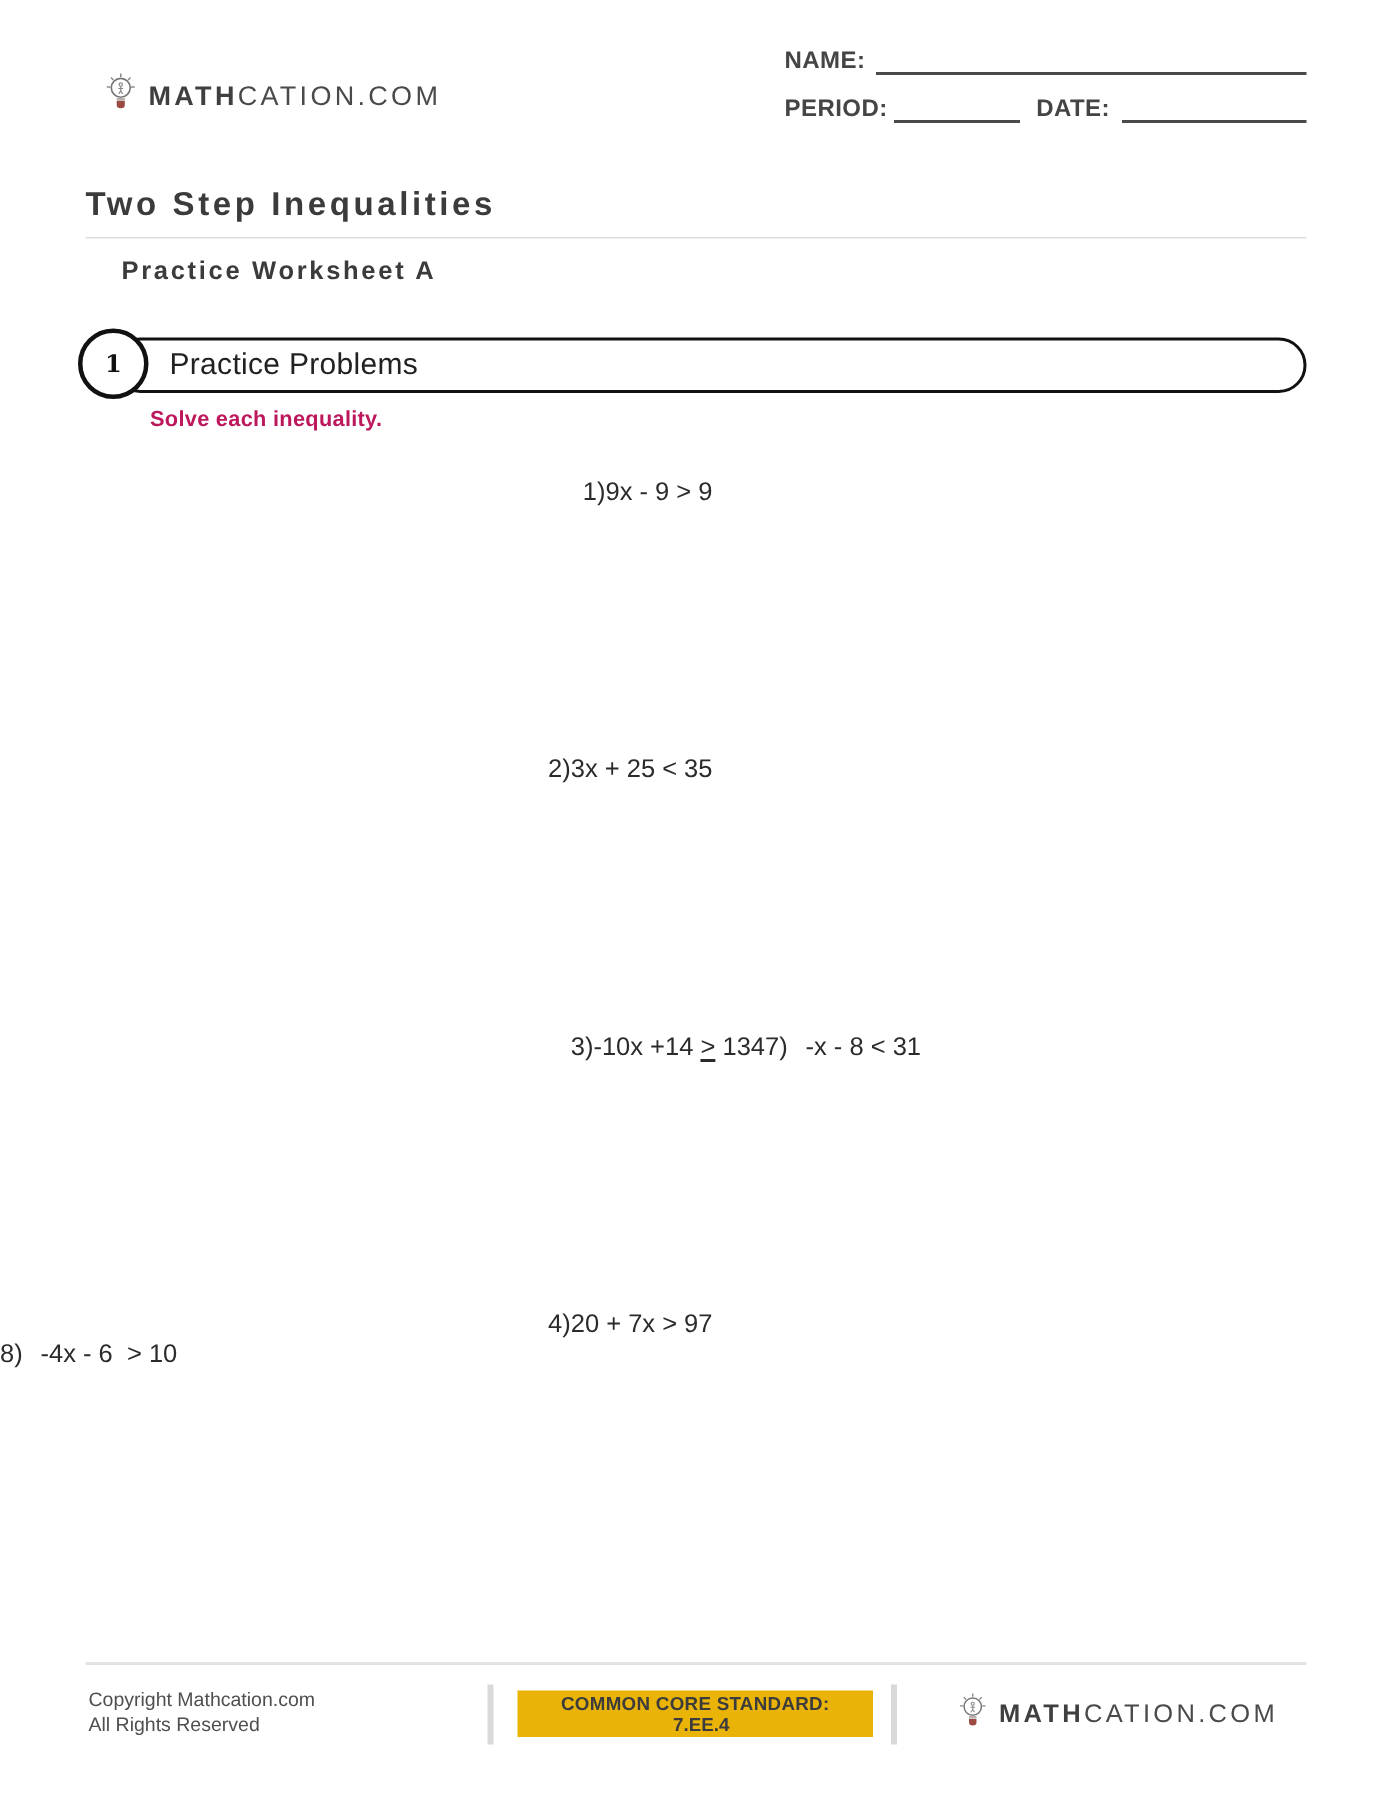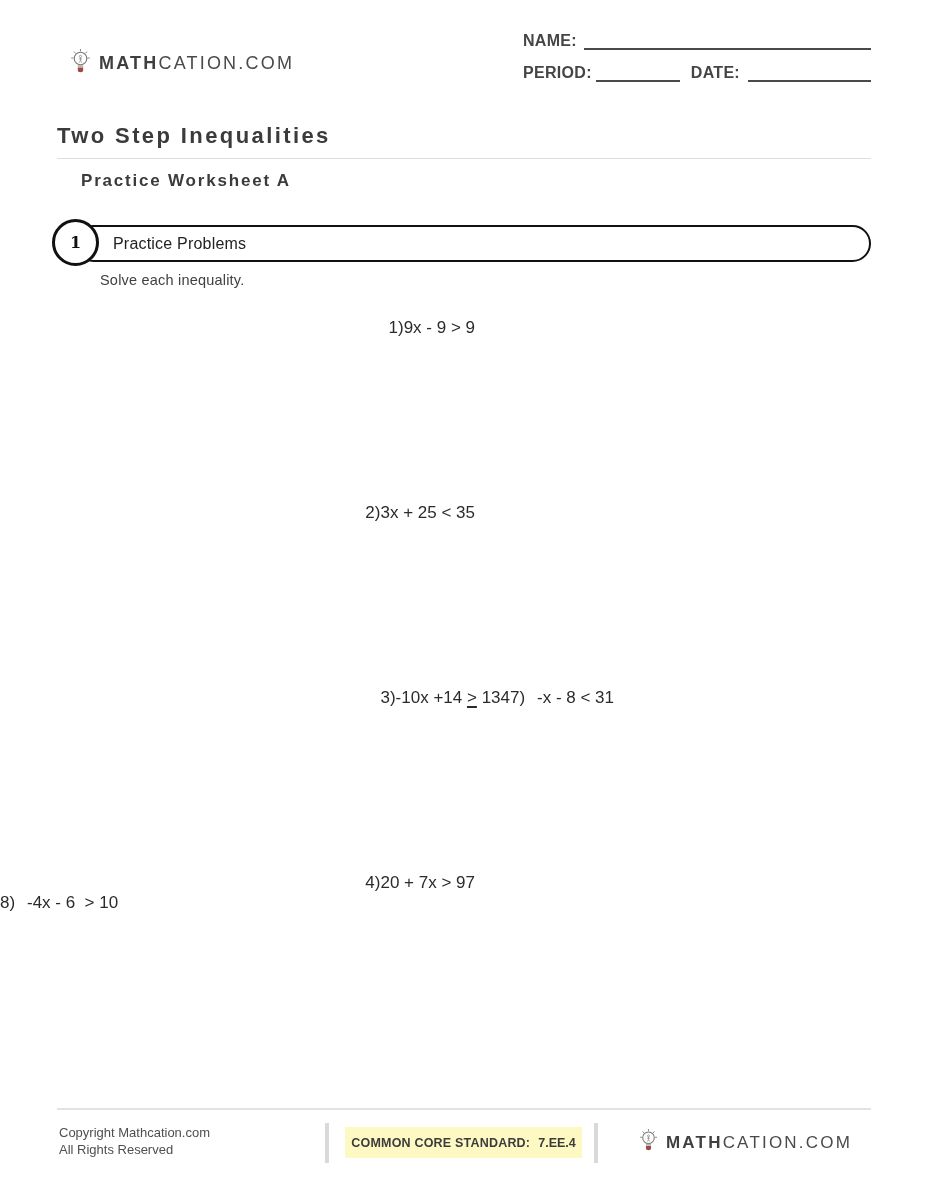--- a/index.html
+++ b/index.html
@@ -43,51 +43,51 @@
     font-size: 17px; font-weight: 700; letter-spacing: 1.8px; color: #3b3b3b; margin-left: 24px;
   }
 
   
   .section-pill {
     position: absolute; left: 75px; right: 56px; top: 225px; height: 37px;
     border: 2px solid #111; border-radius: 19px;
     display: flex; align-items: center; padding-left: 36px;
     background: #fff;
   }
-  .section-pill .pill-label { font-size: 16px; color: #222; letter-spacing: 0.2px; text-align: center; }
+  .section-pill .pill-label { font-size: 20px; color: #222; letter-spacing: 0.2px; text-align: center; }
   .section-circle {
     position: absolute; left: 52px; top: 219px; width: 47px; height: 47px;
     border: 3px solid #111; border-radius: 50%; background: #fff;
     display: flex; align-items: center; justify-content: center;
     font-family: "DejaVu Serif", serif; font-weight: 700; font-size: 16px; color: #111;
   }
   .instruction {
     position: absolute; left: 100px; top: 272px;
-    font-size: 14.5px; font-weight: 400; color: #404040; letter-spacing: 0.2px;
+    font-size: 14.5px; font-weight: 700; color: #be185d; letter-spacing: 0.2px;
   }
 
   
   .prob-row { position: absolute; left: 0; width: 927px; display: flex; }
   .prob-row .cell-left  { margin-left: 66px;  width: 409px; text-align: right; }
   .prob-row .cell-right { width: 380px; }
   .row-1 { top: 318px; } .row-2 { top: 503px; } .row-3 { top: 688px; padding-left: 35px; } .row-4 { top: 873px; flex-direction: column; }
   .problem { font-size: 17px; color: #2b2b2b; white-space: pre; }
   .pnum { display: inline-block; min-width: 27px; }
   .uop { text-decoration: underline; text-decoration-thickness: 1.5px; text-underline-offset: 3px; }
 
   
   .footer-divider { position: absolute; left: 57px; right: 56px; top: 1108px; border-top: 2px solid #e3e3e3; }
   .copyright { position: absolute; left: 59px; top: 1125px; font-size: 13px; color: #4f4f4f; line-height: 16.5px; }
   .vbar { position: absolute; width: 4px; height: 40px; top: 1123px; background: #d9d9d9; }
   .vbar-left { left: 325px; }
   .vbar-right { left: 594px; }
   .ccs-box {
     position: absolute; left: 345px; top: 1127px; width: 237px; height: 31px;
-    background: #fef9c3; display: flex; align-items: center; justify-content: center;
-    font-size: 12.5px; color: #3c3c3c; white-space: nowrap;
+    background: #eab308; display: flex; align-items: center; justify-content: center;
+    font-size: 12.5px; color: #3c3c3c; white-space: nowrap; flex-direction: column;
   }
   .ccs-box .ccs-label { font-weight: 700; letter-spacing: 0.2px; }
   .ccs-box .ccs-value { margin-left: 8px; font-weight: 700; }
 
   .bulb-icon { display: inline-block; }
 </style>
 </head>
 <body>
 
 <div class="logo logo-top">

